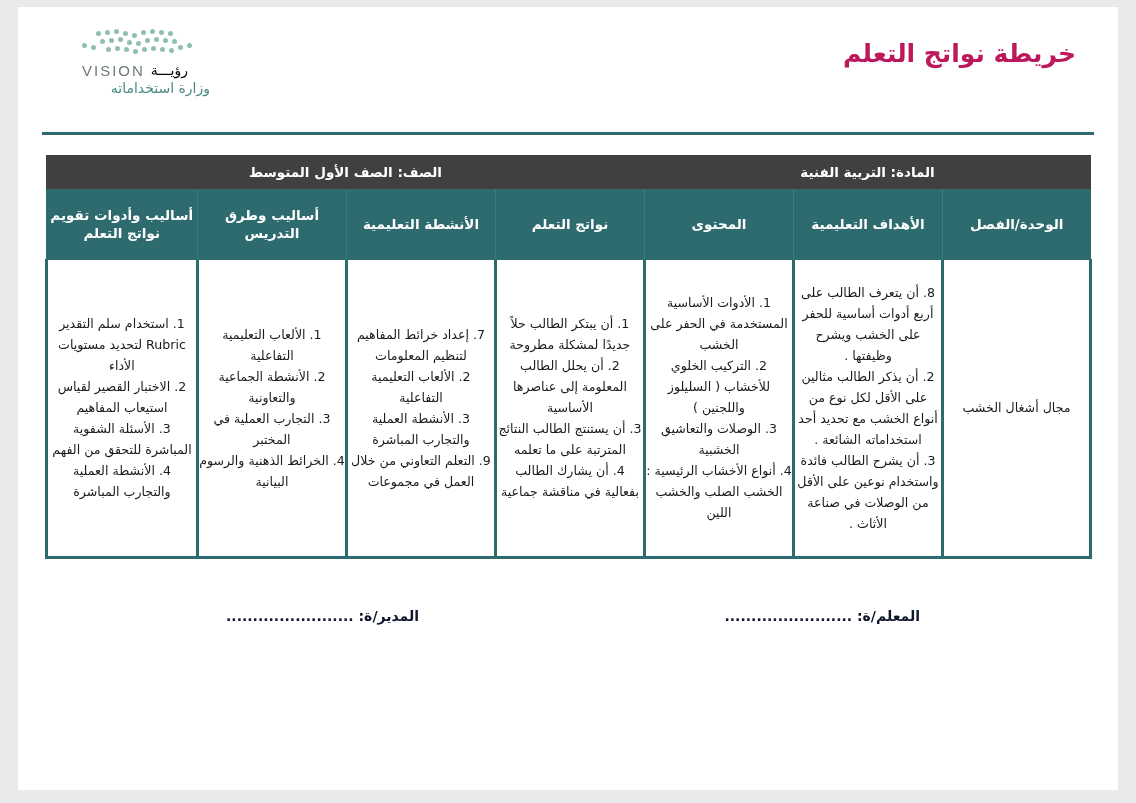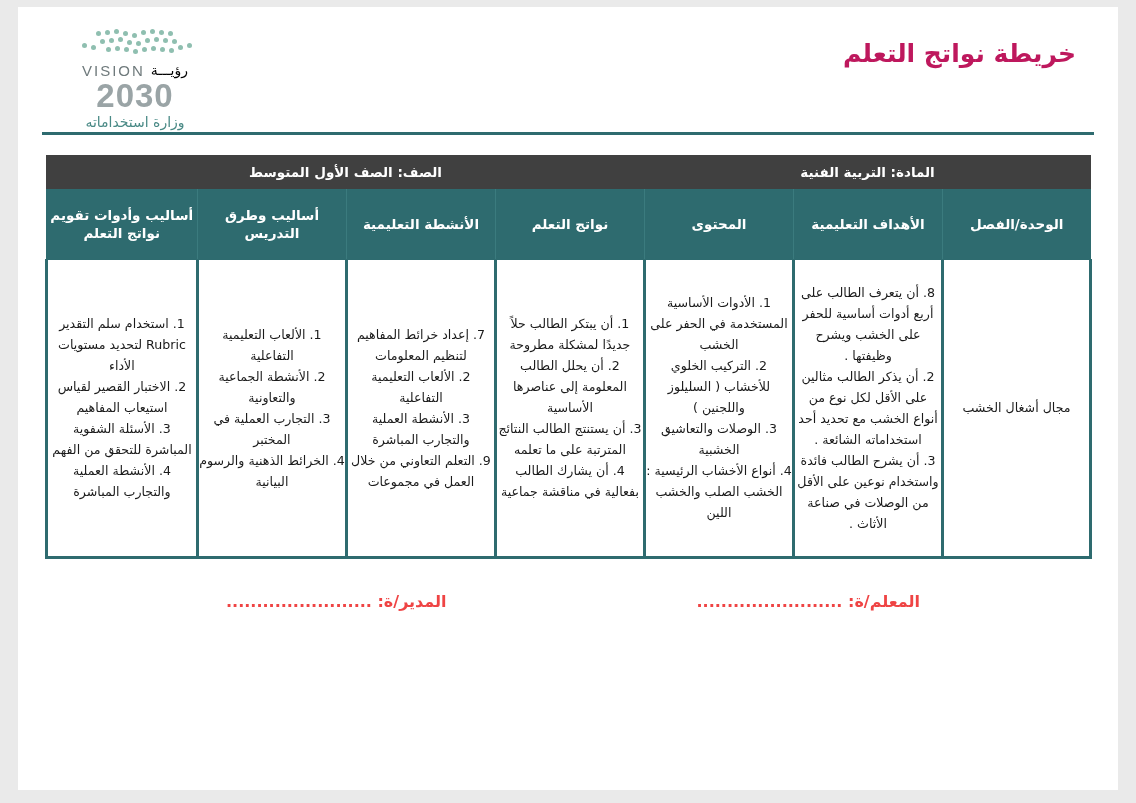--- a/index.html
+++ b/index.html
@@ -32,21 +32,20 @@
     width: 1100px;
     height: 120px;
   }
   .logo-block {
     position: absolute;
     right: auto;
     left: 42px;
     top: 22px;
     width: 150px;
     height: 92px;
-    text-align: center;
     direction: ltr;
   }
   .logo-dots {
     width: 150px;
     height: 30px;
     position: relative;
   }
   .logo-dots span {
     position: absolute;
     width: 5px;
@@ -184,24 +183,25 @@
   
   .sign-row {
     position: absolute;
     left: 30px;
     top: 585px;
     width: 1044px;
     height: 24px;
   }
   .sign-item {
     position: absolute;
-    font-size: 16px;
-    font-weight: bold;
-    color: #ef4444;
+    font-size: 14px;
+    font-weight: bold;
+    color: #0f172a;
     white-space: nowrap;
+    margin-top: 16px;
   }
   .sign-teacher { right: 172px; top: 0; }
   .sign-manager { left: 178px; top: 0; }
   .sign-dots {
     font-weight: bold;
     letter-spacing: 1px;
   }
 </style>
 </head>
 <body>
@@ -240,25 +240,20 @@
           <span style="left:109px;top:19px"></span>
         <span style="left:118px;top:16px"></span>
           <span style="left:127px;top:14px"></span>
         <span style="left:31px;top:16px"></span>
           <span style="left:22px;top:14px"></span>
       </div>
       <div class="logo-rowA">
         <span class="logo-vision">VISION</span>
         <span class="logo-ar-vision">رؤيـــة</span>
       </div>
-      <div>
-        <span class="logo-2030">
-          <span>2030</span>
-        </span>
-      </div>
       <div class="logo-ministry">وزارة استخداماته</div>
     </div>
 
     <div class="doc-title">خريطة نواتج التعلم</div>
   </div>
 
   <div class="header-rule"></div>
 
   <div class="table-wrap">
     <table class="lo-table">

